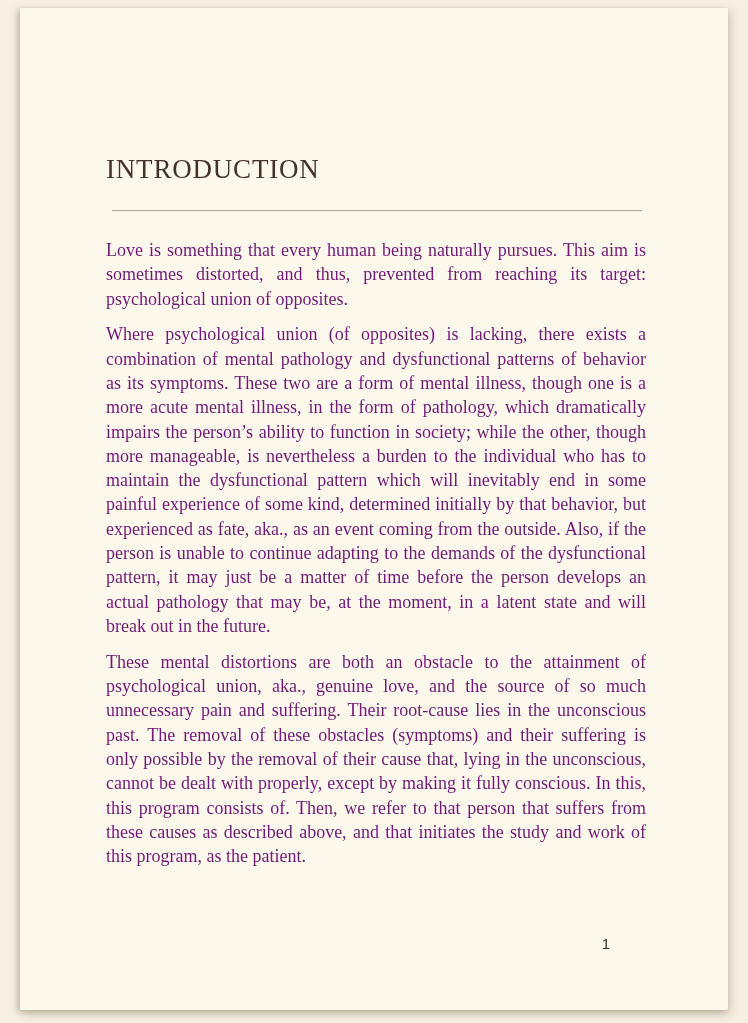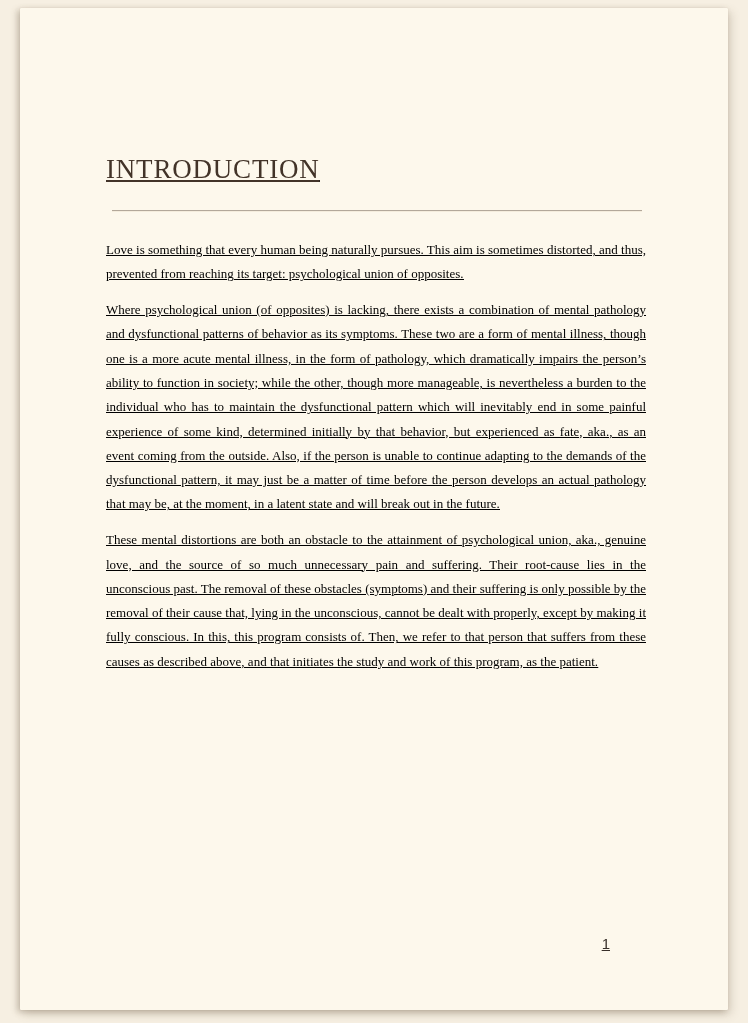--- a/index.html
+++ b/index.html
@@ -1,15 +1,15 @@
 <!DOCTYPE html>
 <html><head>
 <meta charset="utf-8">
 <style>
-  * { margin: 0; padding: 0; box-sizing: border-box; text-decoration: underline; }
+  * { margin: 0; padding: 0; box-sizing: border-box; }
 
   html, body {
     width: 748px;
     height: 1023px;
     overflow: hidden;
   }
 
   body {
     background: #f6efe2;
     font-family: "Liberation Serif", "DejaVu Serif", serif;
@@ -40,24 +40,24 @@
   .title-divider {
     height: 2px;
     margin: 25px 4px 26px 6px;
     border: none;
     border-top: 1px solid #b3a89a;
     border-bottom: 1px solid #f5eddd;
     background: transparent;
   }
 
   .body-text p {
-    font-size: 13px;
+    font-size: 18px;
     line-height: 24.3px;
     text-align: justify;
-    color: #000000;
+    color: #701a75;
     margin-bottom: 11.5px;
   }
 
   .page-number {
     position: absolute;
     right: 118px;
     bottom: 58px;
     font-family: "Liberation Sans", "DejaVu Sans", sans-serif;
     font-size: 15px;
     color: #38302a;

